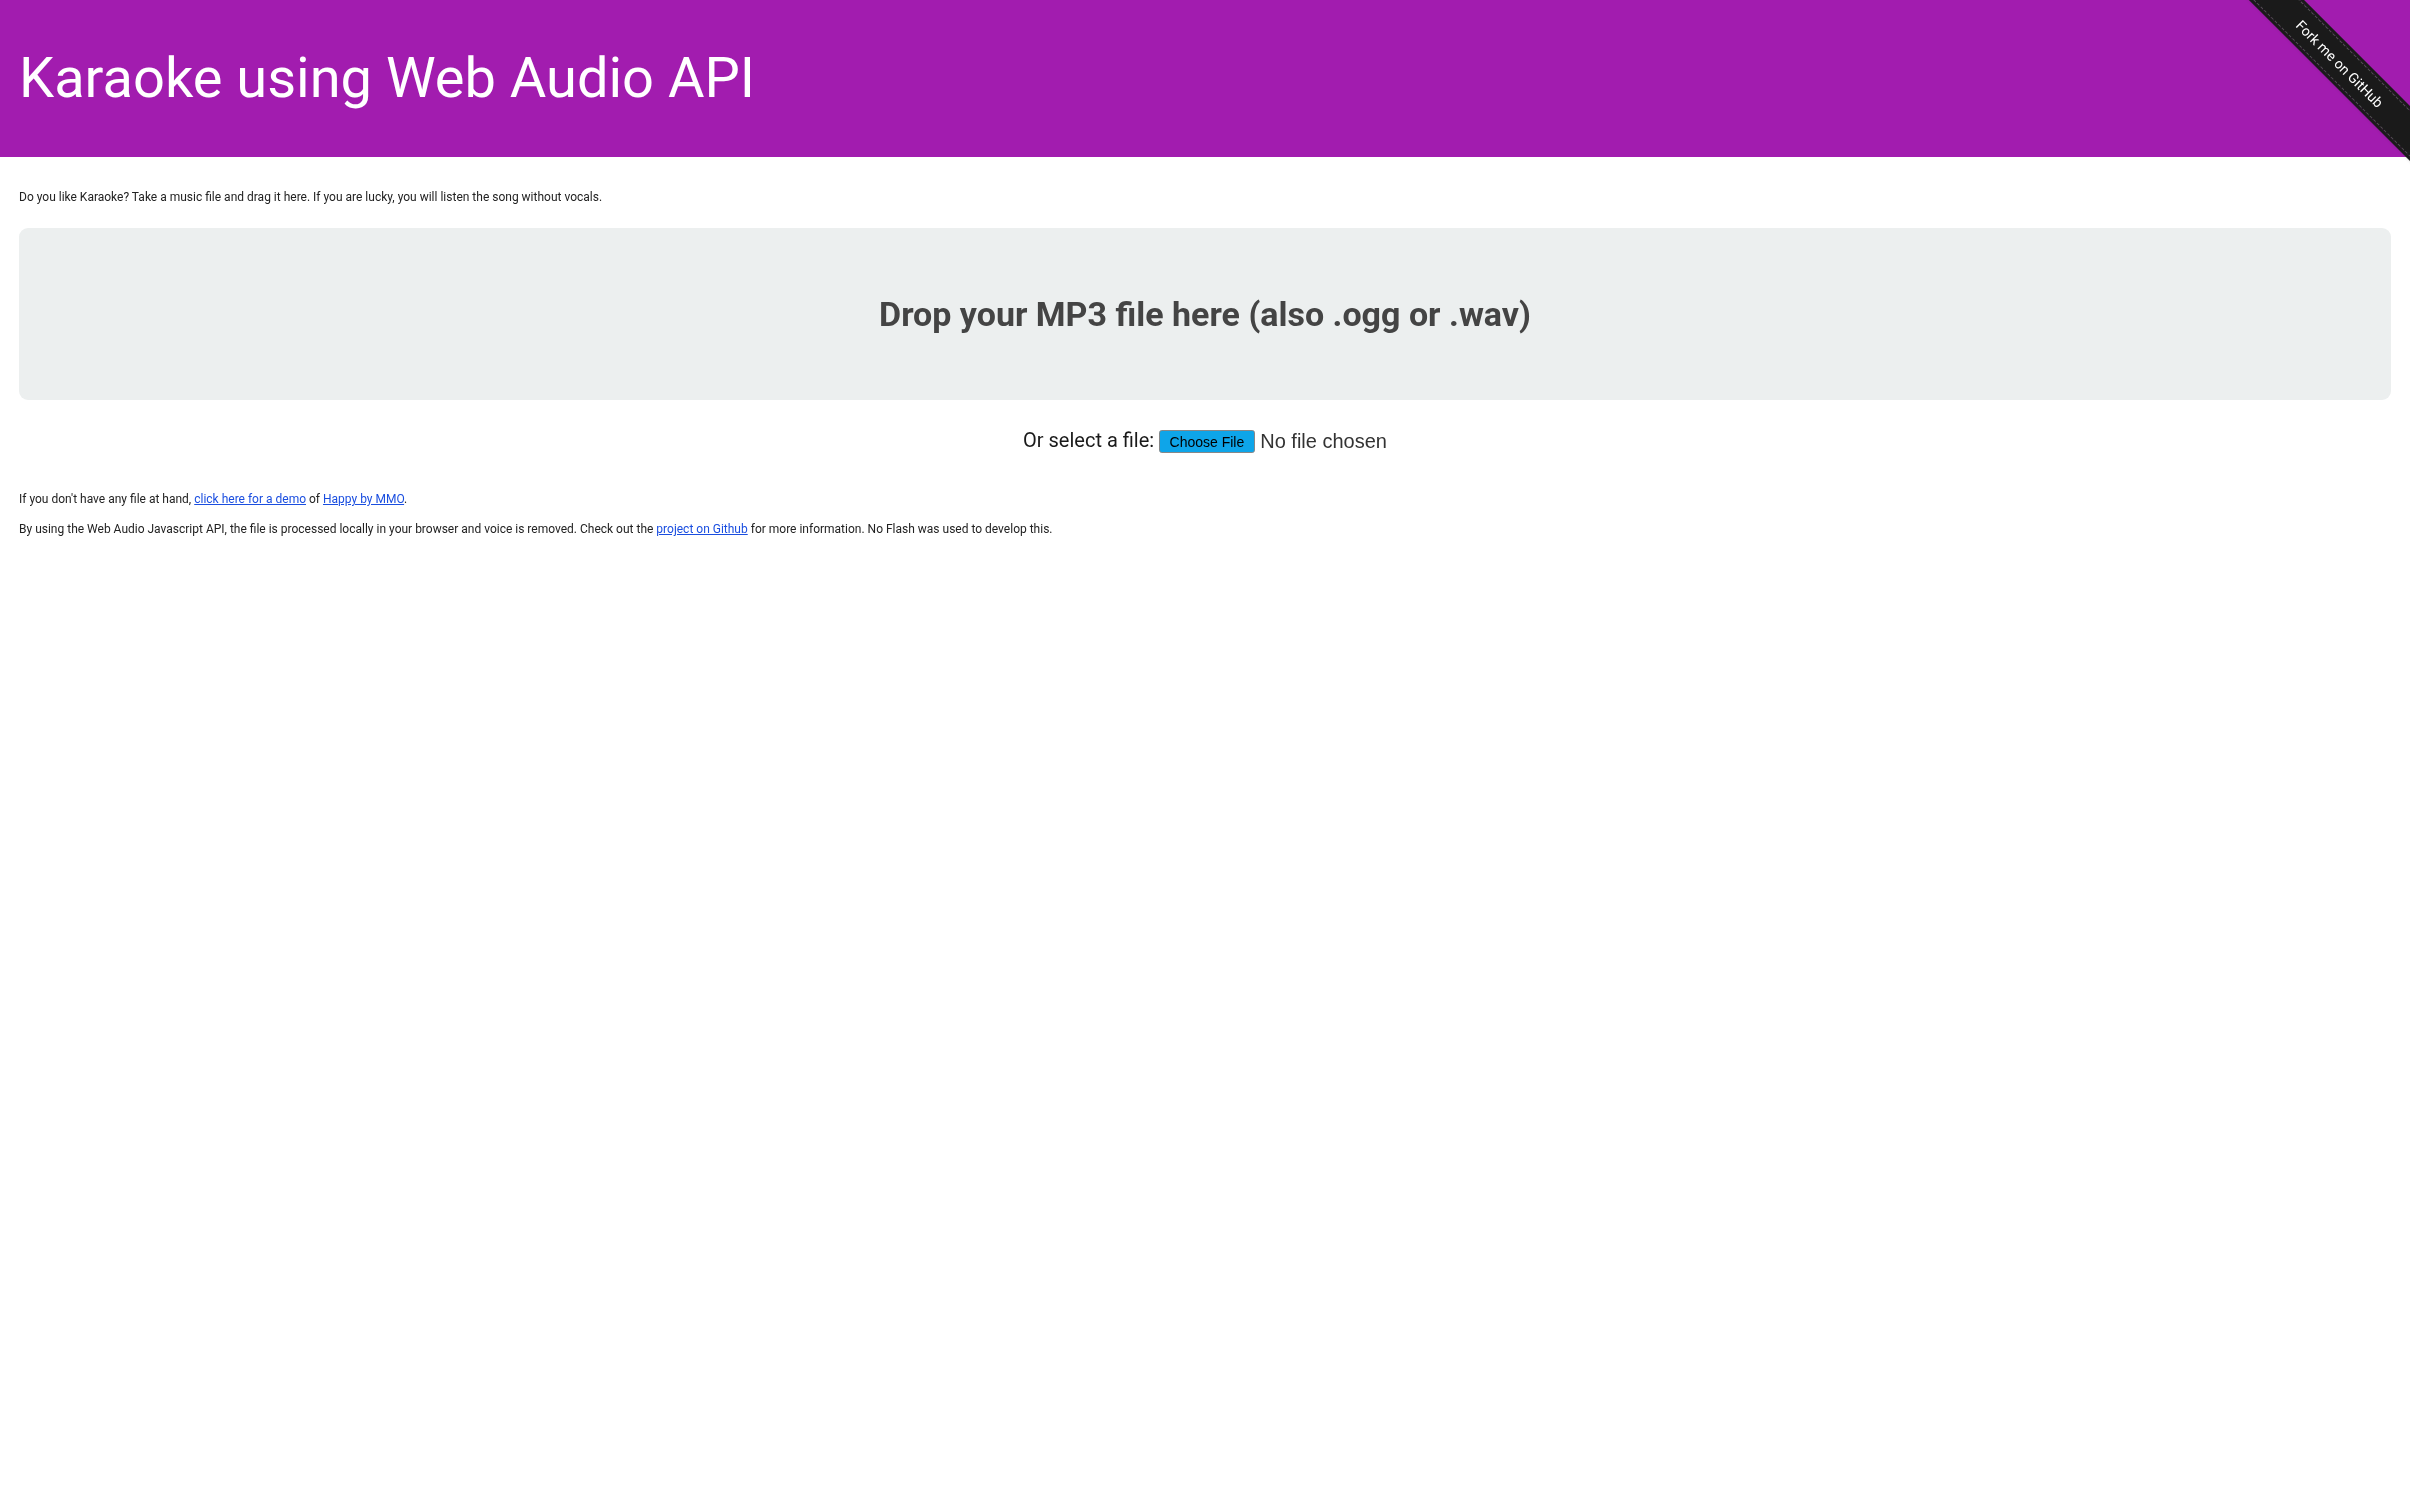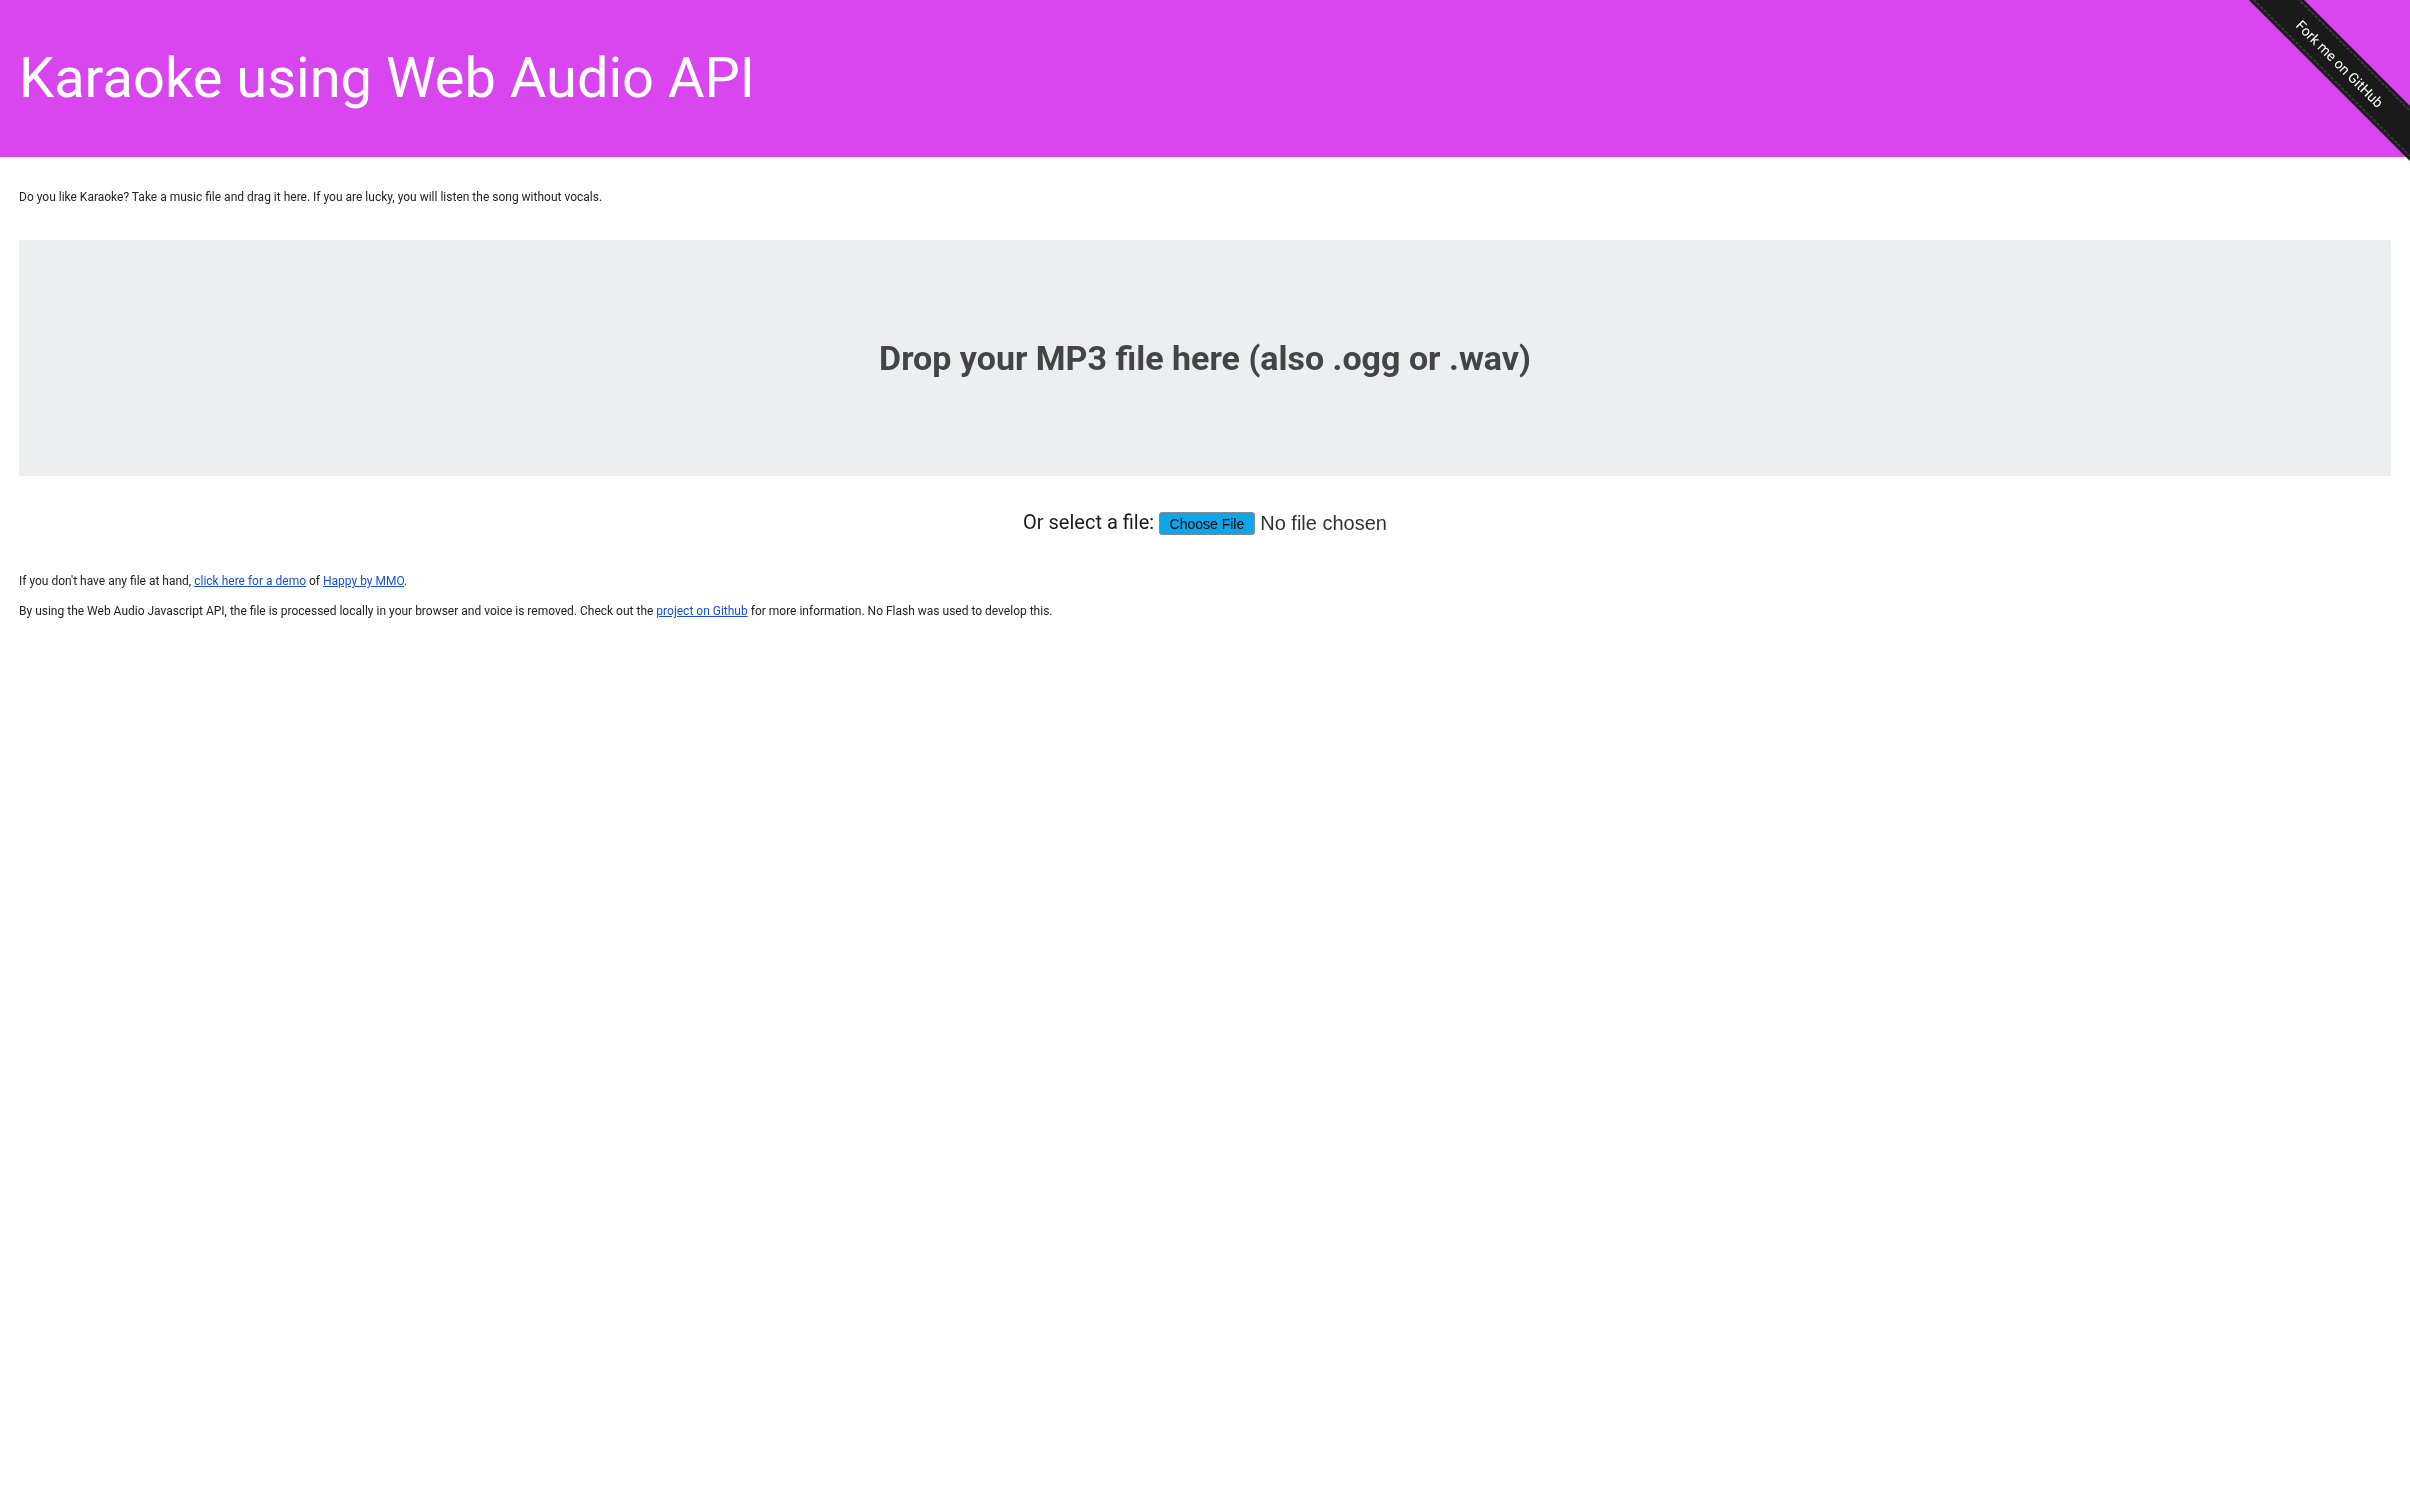--- a/index.html
+++ b/index.html
@@ -6,21 +6,21 @@
       box-sizing: border-box;
     }
     body {
       margin: 0;
       padding: 0;
       font-family: -apple-system, BlinkMacSystemFont, "Segoe UI", Roboto, Helvetica, Arial, sans-serif;
       color: #1a1a1a;
       background: #fff;
     }
     .header {
-      background: #d946ef;
+      background: #a21caf;
       padding: 19px;
       position: relative;
       height: 157px;
       display: flex;
       align-items: center;
     }
     .header h1 {
       color: #fff;
       font-size: 56px;
       font-weight: 400;
@@ -59,24 +59,24 @@
       padding: 19px;
     }
     .content p {
       font-size: 12px;
       line-height: 1.4;
       margin: 13px 0;
       color: #222;
     }
     .dropzone {
       background: #ecefef;
-      border-radius: 1px;
-      padding: 98px 19px;
+      border-radius: 9px;
+      padding: 66px 19px;
       text-align: center;
-      margin: 34px 0;
+      margin: 22px 0;
     }
     .dropzone h2 {
       color: #444;
       font-size: 34px;
       font-weight: 700;
       margin: 0;
     }
     .file-select-row {
       text-align: center;
       font-size: 20px;

